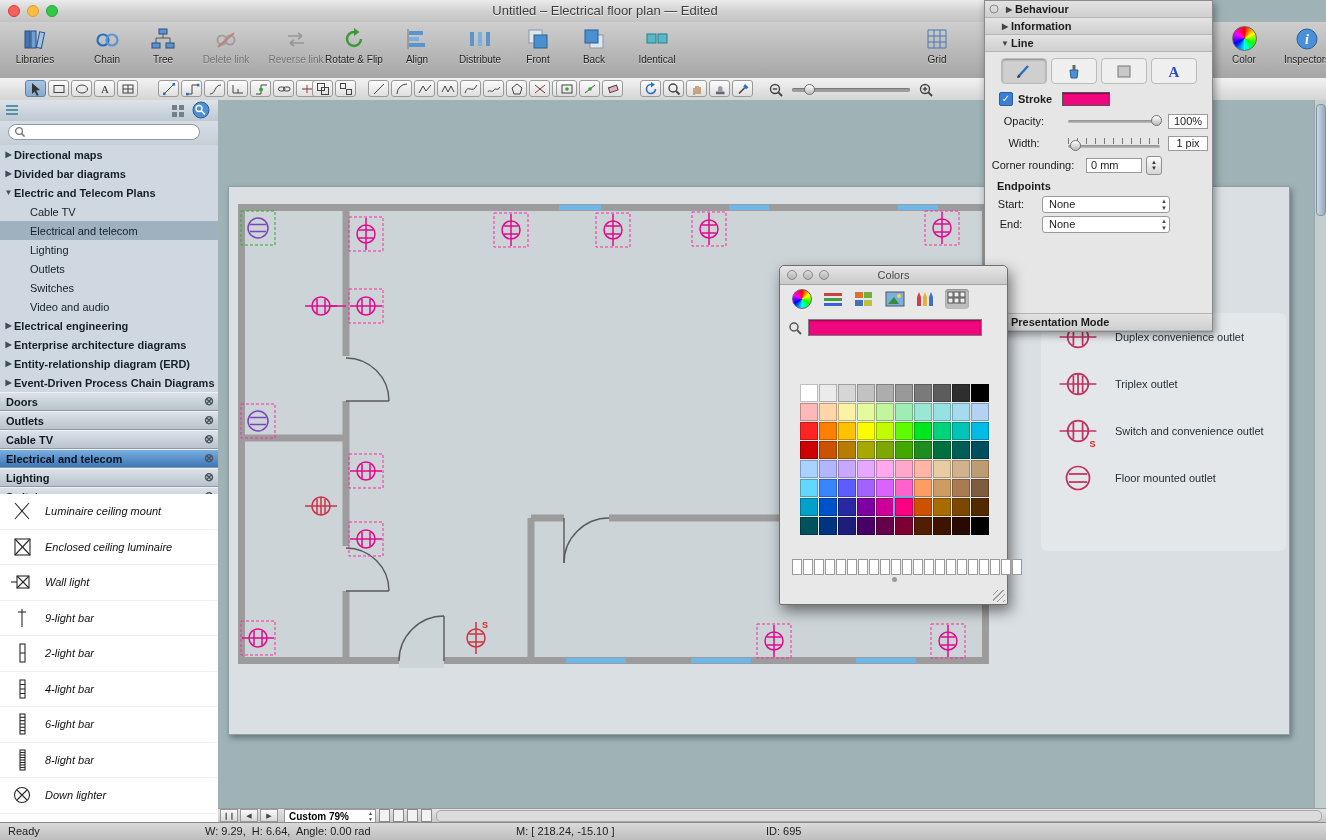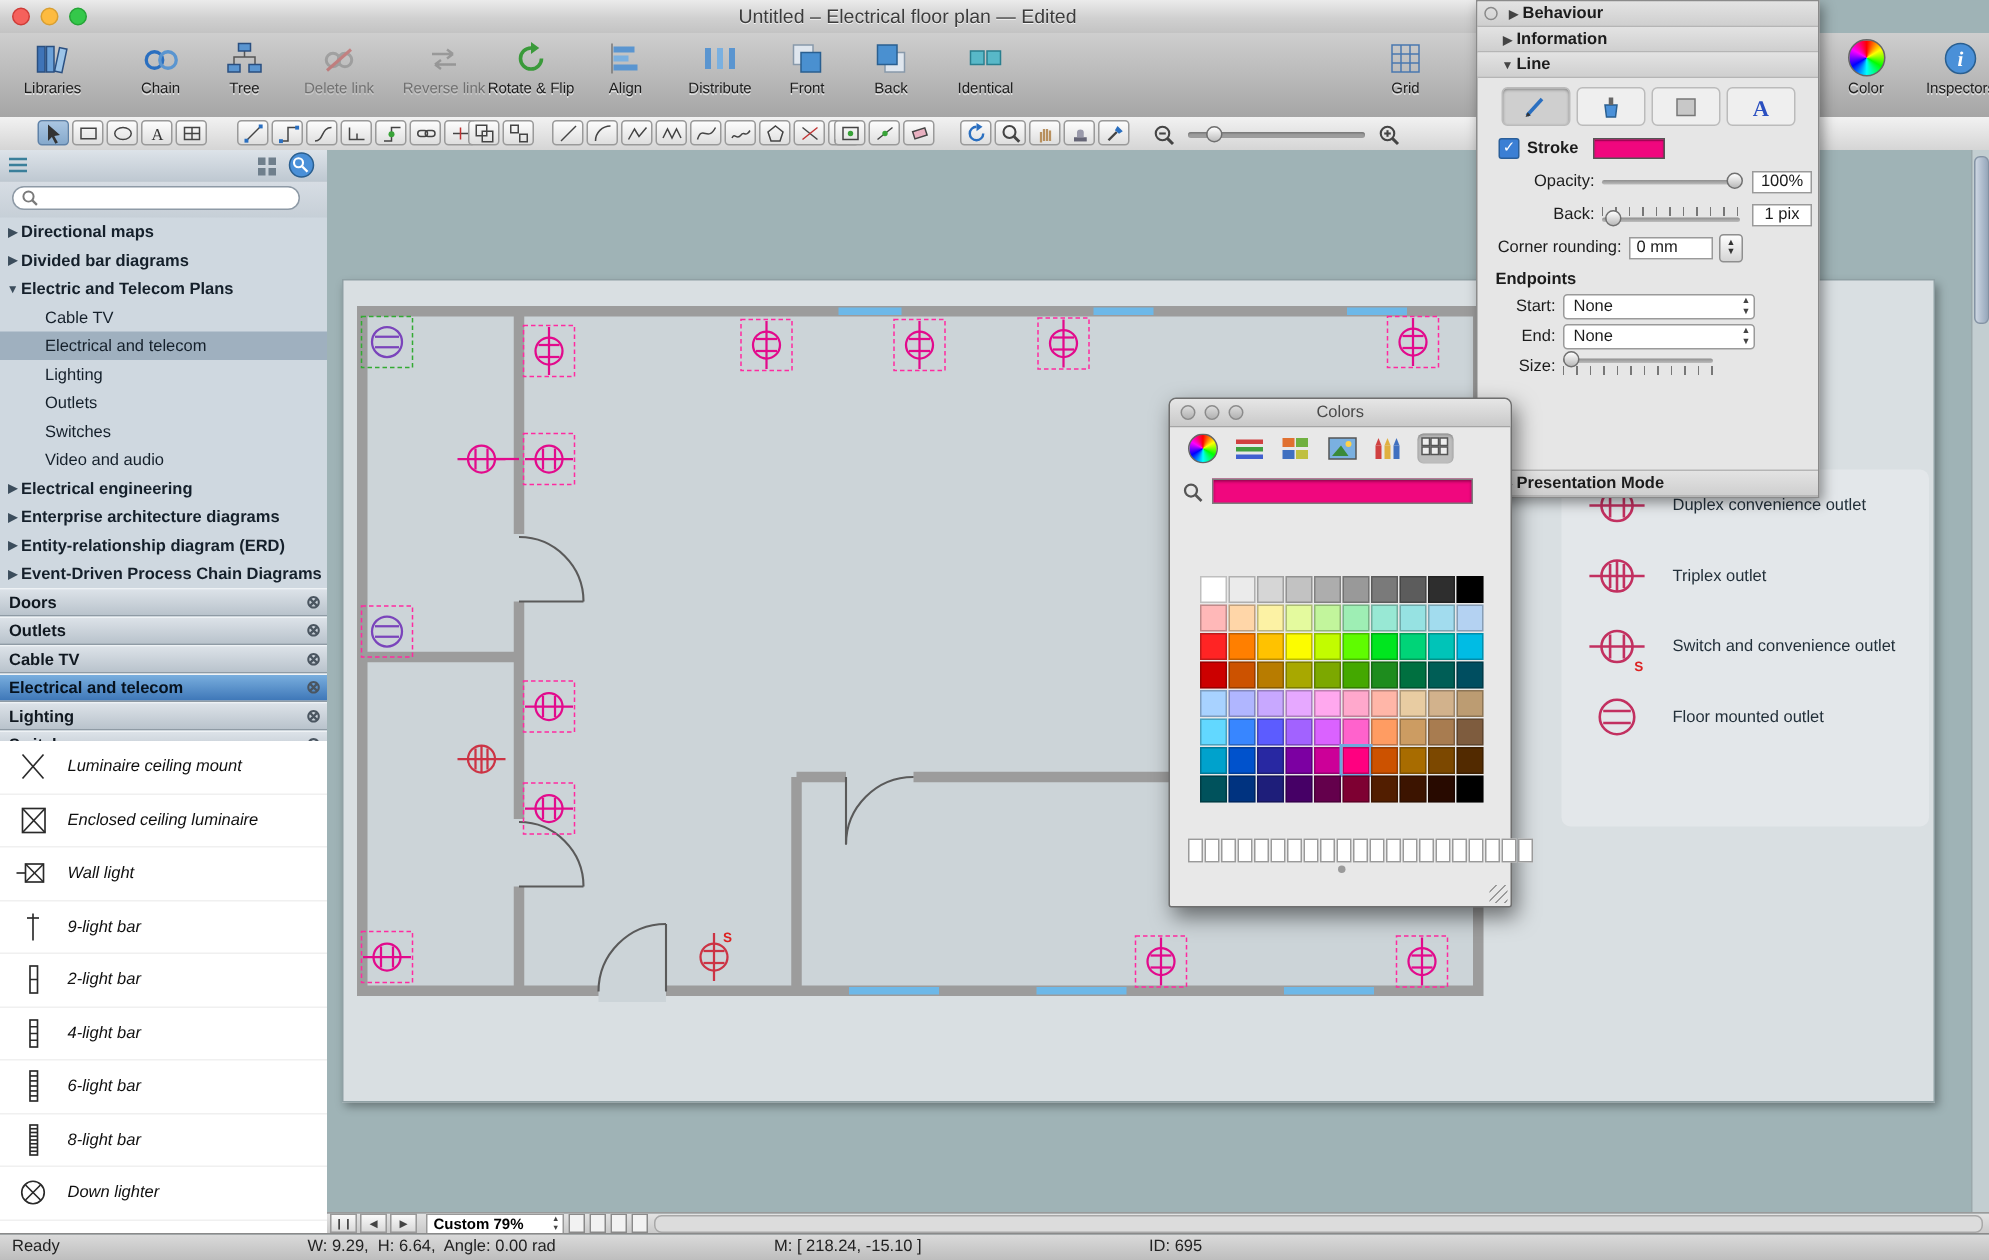--- a/index.html
+++ b/index.html
@@ -73,21 +73,21 @@
   .lg-label{font-size:11px;color:#23303a;}
   #vscroll{position:absolute;right:0;top:0;width:11px;height:708px;background:#c3ced1;border-left:1px solid #9aa8ab;}
   #vthumb{position:absolute;left:1px;top:4px;width:8px;height:110px;border-radius:4px;background:linear-gradient(90deg,#cdd6e2,#97a8bc);border:1px solid #8493a5;}
   
   #inspector{left:984px;top:0;width:229px;height:332px;background:#e6e6e6;
     border:1px solid #8a8a8a;box-shadow:2px 3px 8px rgba(0,0,0,.4);box-sizing:border-box;font-size:11px;color:#1c1c1c;}
   .insp-header{height:16px;background:linear-gradient(#e3e3e3,#cfcfcf);border-bottom:1px solid #b5b5b5;
     display:flex;align-items:center;font-weight:bold;}
   .insp-header .tri{font-size:8px;color:#444;width:12px;text-align:center;margin-left:14px;}
   .insp-row{display:flex;align-items:center;height:22px;}
-  .insp-lab{width:78px;text-align:right;margin-right:5px;flex:none;}
+  .insp-lab{width:78px;text-align:center;margin-right:5px;flex:none;}
   .field{background:#fff;border:1px solid #9a9a9a;height:15px;font-size:11px;display:flex;align-items:center;
     justify-content:center;box-sizing:border-box;}
   .slider{height:3px;background:linear-gradient(#8e8e8e,#bdbdbd);border-radius:2px;position:relative;}
   .knob{position:absolute;top:-5px;width:11px;height:11px;border-radius:50%;
     background:linear-gradient(#ffffff,#b9b9b9);border:1px solid #707070;box-sizing:border-box;}
   .stepper{width:14px;height:17px;border:1px solid #8f8f8f;border-radius:3px;background:linear-gradient(#fdfdfd,#d5d5d5);
     display:flex;flex-direction:column;align-items:center;justify-content:center;font-size:6px;color:#333;line-height:6px;}
   .popup{background:#fff;border:1px solid #9a9a9a;border-radius:3px;height:17px;display:flex;align-items:center;box-sizing:border-box;position:relative;}
   .popup .arr{position:absolute;right:2px;top:1px;font-size:6px;color:#444;line-height:7px;text-align:center;}
   .ticks{height:6px;background:repeating-linear-gradient(90deg,#777 0 1px,transparent 1px 9px);}
@@ -1039,21 +1039,21 @@
     <div class="insp-row">
       <span class="insp-lab">Opacity:</span>
       <span class="slider" style="width:92px;">
           <span class="knob" style="right:-2px;"></span>
         </span>
       <span class="field" style="width:40px;margin-left:8px;">100%</span>
     </div>
 
 
     <div class="insp-row">
-      <span class="insp-lab">Back:</span>
+      <span class="insp-lab">Width:</span>
       <span style="width:92px;">
         <span class="ticks" style="display:block;width:92px;"></span>
         <span class="slider" style="width:92px;display:block;margin-top:1px;">
             <span class="knob" style="left:2px;"></span>
           </span>
       </span>
       <span class="field" style="width:40px;margin-left:8px;">1 pix</span>
     </div>
 
     <div class="insp-row">
@@ -1069,29 +1069,20 @@
       <span class="popup" style="width:128px;">
         <span style="margin-left:6px;">None</span>
         <span class="arr">▲<br>▼</span>
       </span>
     </div>
     <div class="insp-row" style="height:20px;">
       <span class="insp-lab" style="width:52px;">End:</span>
       <span class="popup" style="width:128px;">
         <span style="margin-left:6px;">None</span>
         <span class="arr">▲<br>▼</span>
-      </span>
-    </div>
-    <div class="insp-row" style="height:20px;">
-      <span class="insp-lab" style="width:52px;">Size:</span>
-      <span style="width:100px;">
-        <span class="slider" style="width:100px;display:block;">
-            <span class="knob" style="left:0;"></span>
-          </span>
-        <span class="ticks" style="display:block;width:100px;margin-top:2px;"></span>
       </span>
     </div>
 
     <div class="insp-header" style="position:absolute;left:0;right:0;bottom:0;border-top:1px solid #b5b5b5;">
       <span class="tri">▶</span>
       <span>Presentation Mode</span>
     </div>
   </div>
 
   <div id="colorswin" class="abs">

